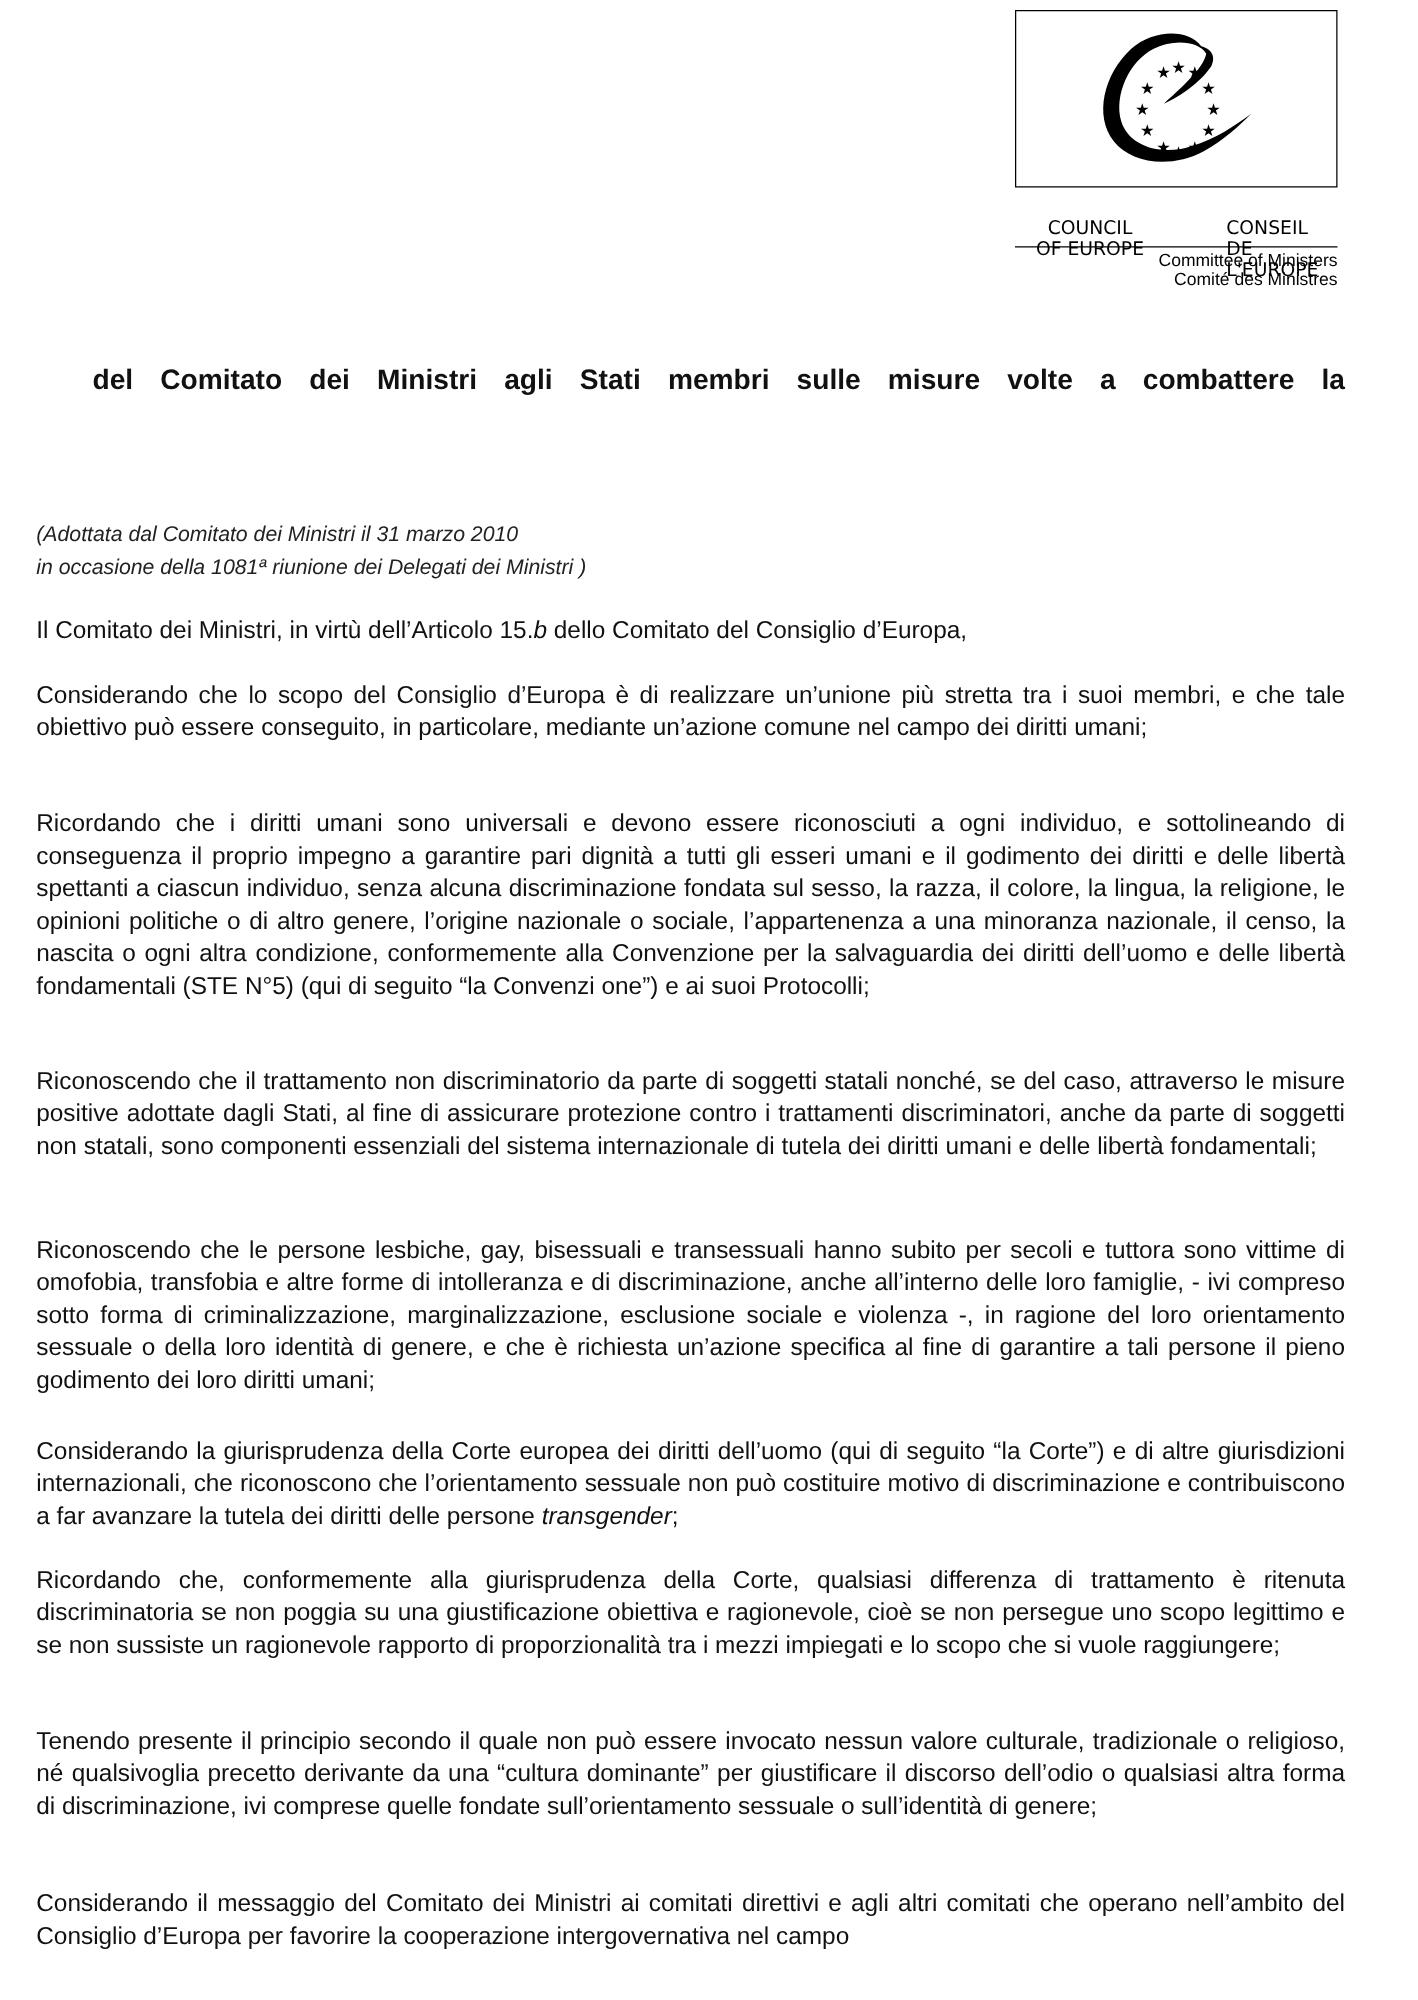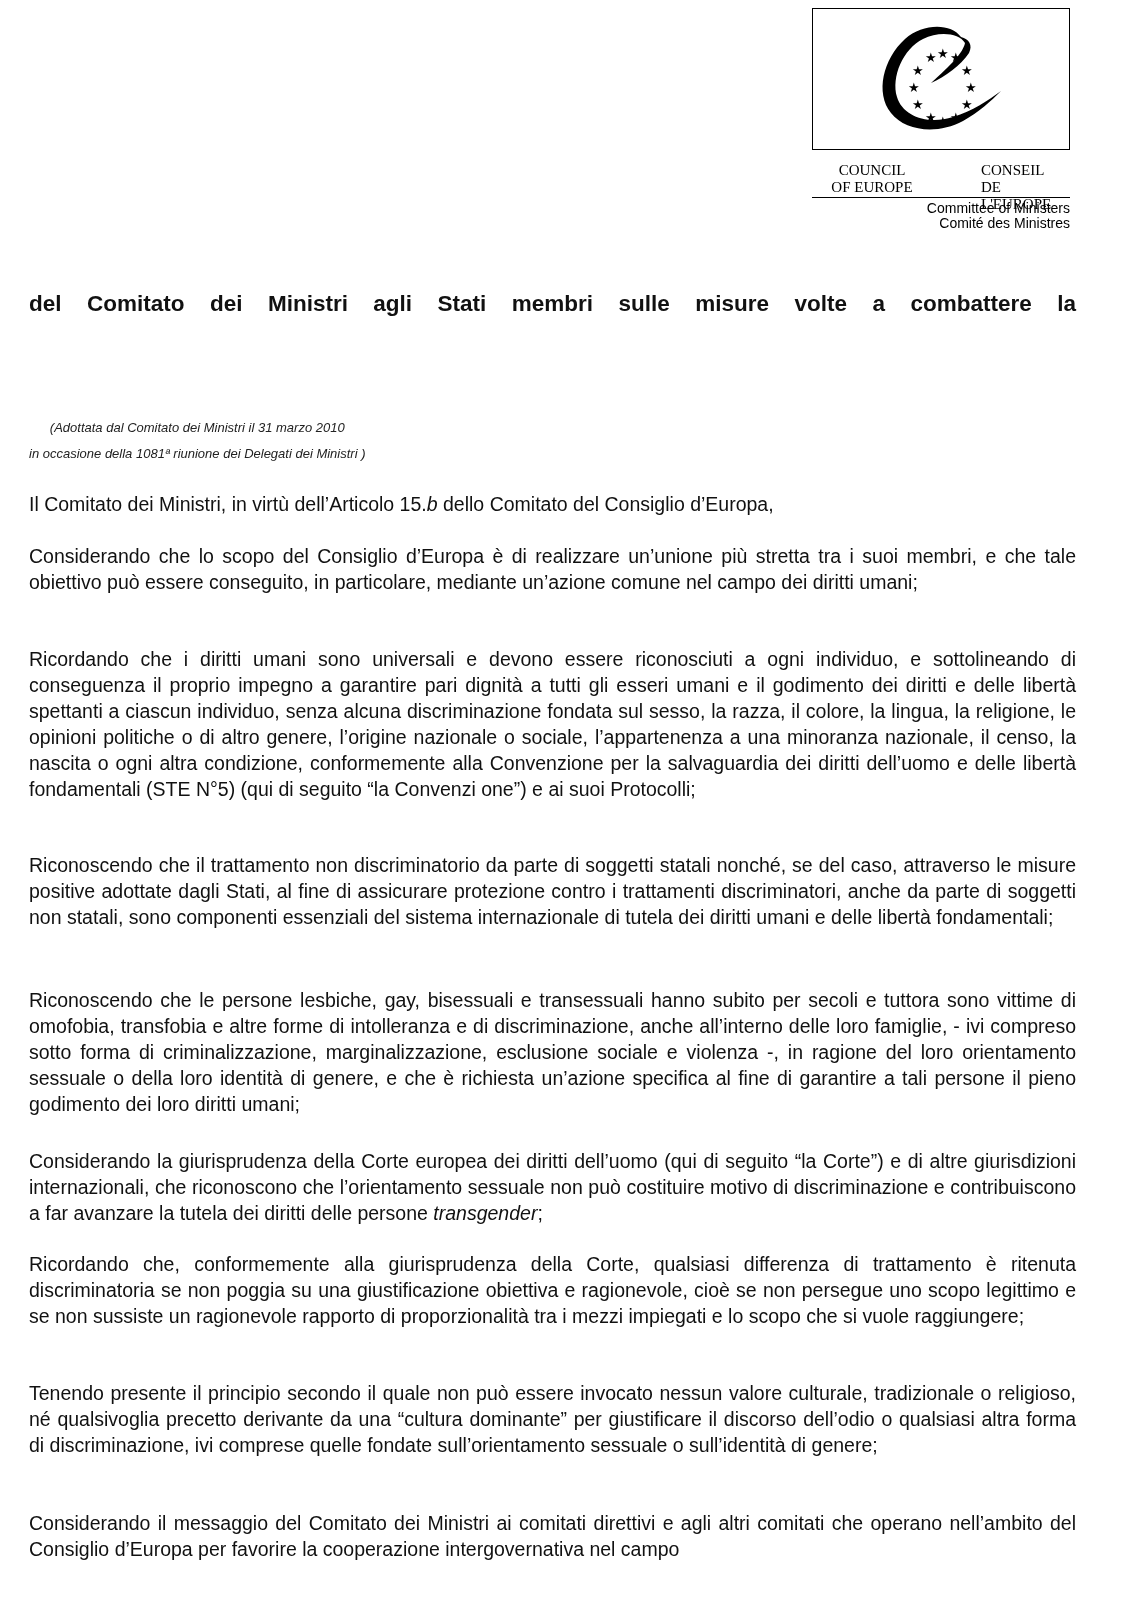--- a/index.html
+++ b/index.html
@@ -1,29 +1,29 @@
 <!DOCTYPE html>
 <html><head>
 <meta charset="utf-8">
 <style>
   html, body { margin: 0; padding: 0; background: #ffffff; }
   body { width: 1134px; height: 1600px; position: relative; overflow: hidden; color: #111; }
   .logo-box { position: absolute; left: 812px; top: 8px; width: 258px; height: 142px; border: 1.5px solid #000; box-sizing: border-box; }
   .logo-box svg { position: absolute; left: 0; top: 0; }
   .org { position: absolute; left: 812px; top: 158px; width: 258px; font-family: "DejaVu Sans", sans-serif; font-size: 15px; line-height: 17px; color: #000; }
-  .org .col { position: absolute; top: 4px; font-family: Liberation Serif, serif; }
+  .org .col { position: absolute; top: 16px; }
   .org .c1 { left: 0; width: 120px; text-align: center; }
   .org .c2 { left: 132px; margin-left: 37px; }
   .org-rule { position: absolute; left: 812px; top: 197px; width: 258px; border-top: 1.5px solid #000; }
   .committee { position: absolute; left: 812px; top: 201px; width: 258px; text-align: right; font-family: "Liberation Sans", sans-serif; font-size: 14px; line-height: 15px; color: #000; }
   .doc { position: absolute; left: 29px; top: 0; width: 1047px; font-family: "Liberation Sans", sans-serif; font-size: 19.5px; line-height: 26px; }
   .title { position: absolute; top: 289px; left: 0; width: 1047px; font-weight: bold; font-size: 22.5px; line-height: 30px; text-align: justify; }
   .title .l { display: block; }
-  .title .j { text-align-last: justify; }
-  .adopted { position: absolute; top: 415px; left: 0; font-style: italic; font-size: 13px; line-height: 26px; color: #222; text-align: center; }
+  .title .j { text-align-last: justify; margin-left: 45px; }
+  .adopted { position: absolute; top: 415px; left: 0; font-style: italic; font-size: 17px; line-height: 26px; color: #222; }
   .para { position: absolute; left: 0; width: 1047px; text-align: justify; font-size: 19.5px; line-height: 26px; color: #111; }
   .para .i { font-style: italic; }
 </style>
 </head>
 <body>
 
 <div class="logo-box">
   <svg width="256" height="140" viewBox="0 0 256 140">
     <path d="M148 28 C138 14 110 14 92 30 C70 50 62 84 78 104 C92 122 124 126 150 112 C166 103 178 92 188 82 C174 92 160 102 140 108 C116 116 90 108 84 88 C78 68 90 40 110 30 C126 22 146 24 152 34 C150 44 138 56 118 74 C132 68 148 56 156 44 C160 36 156 30 148 28 Z" fill="#000"></path>
     <g fill="#000" font-family="DejaVu Sans, sans-serif" font-size="13">

